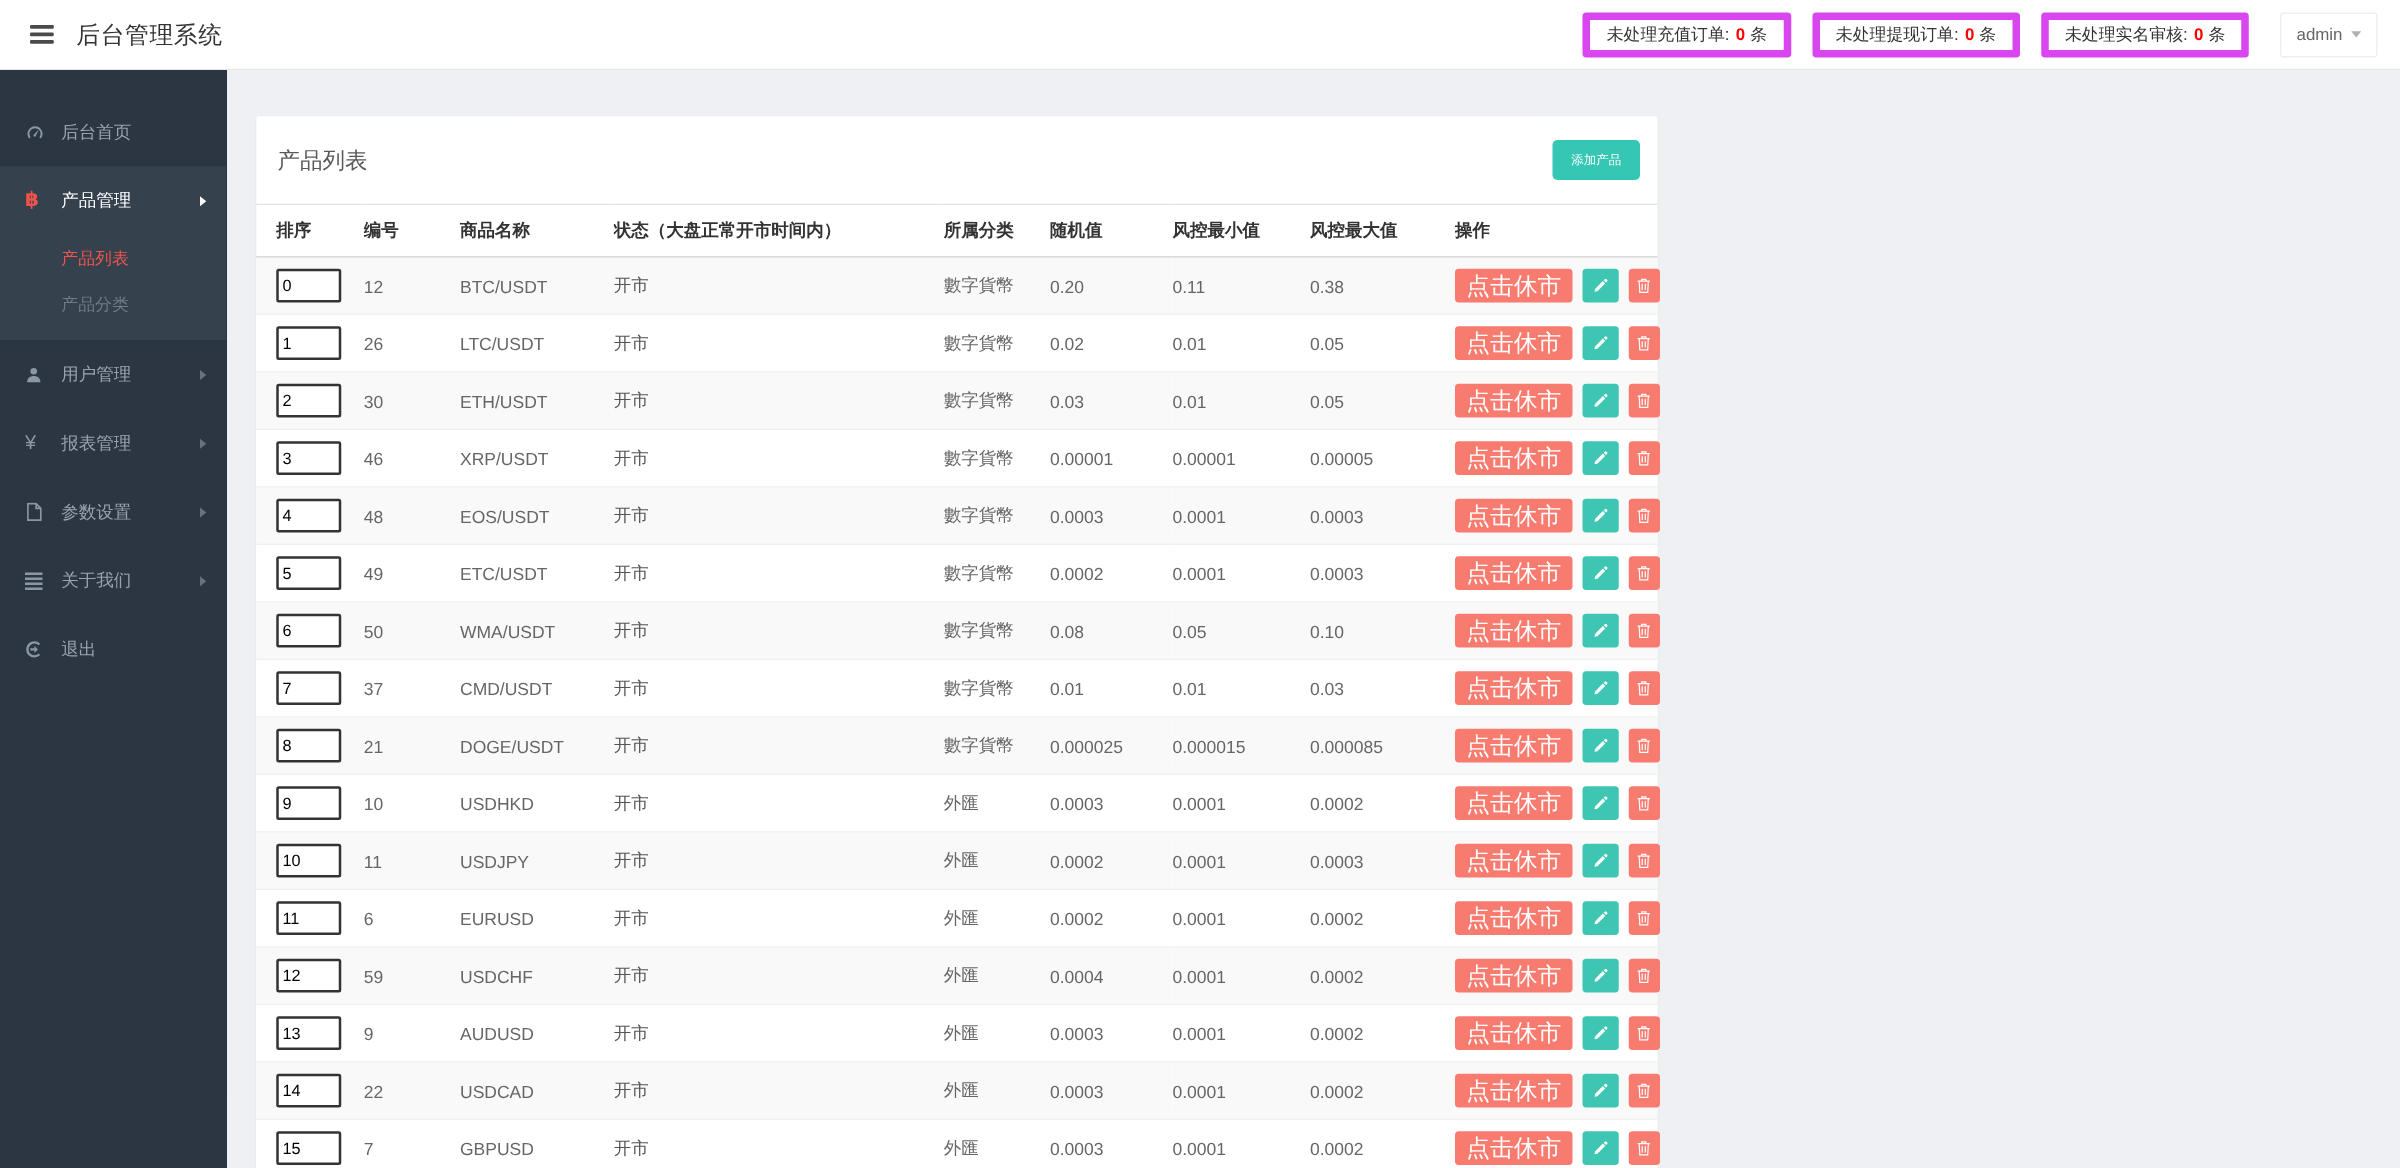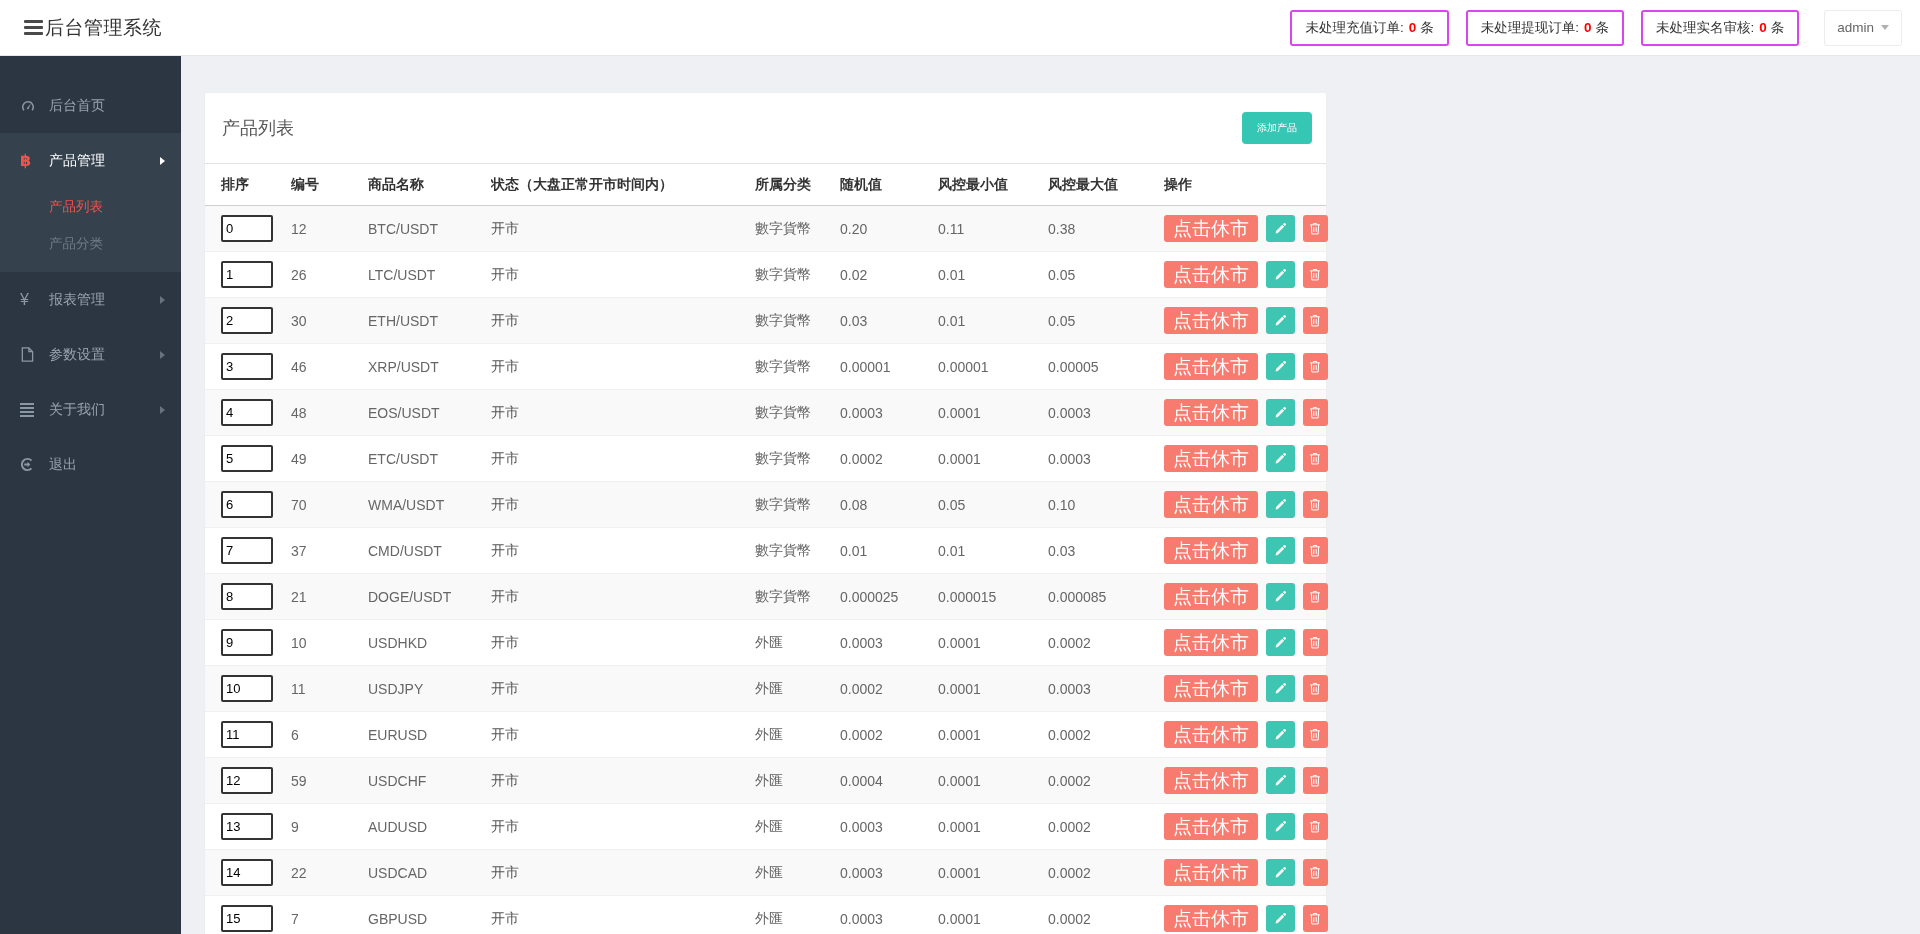--- a/index.html
+++ b/index.html
@@ -10,27 +10,27 @@
     color:#333;
   }
 
   
   .app-header{
     position:fixed; top:0; left:0; right:0; height:56px;
     background:#fff; border-bottom:1px solid #e7e7e7;
     display:flex; align-items:center; justify-content:space-between;
     padding:0 18px 0 22px; z-index:20;
   }
-  .h-left{ display:flex; align-items:center; }
+  .h-left{ display:flex; align-items:center; gap:16px; }
   .hamburger{ display:flex; flex-direction:column; gap:3px; cursor:pointer; padding:4px 2px;}
   .hamburger span{ display:block; width:19px; height:3px; background:#4a4a4a; border-radius:1px;}
   .app-title{ font-size:19px; color:#333; letter-spacing:0.5px; }
   .h-right{ display:flex; align-items:center; gap:17px; }
   .badge{
-    height:36px; background:#fff; border:2px solid #d946ef; border-radius:3px;
+    height:36px; background:#fff; border:6px solid #d946ef; border-radius:3px;
     display:flex; align-items:center; padding:0 13px; font-size:13.5px; color:#333;
     cursor:pointer; box-shadow:0 1px 1px rgba(0,0,0,.02);
   }
   .b-count{ color:#ff0000; font-weight:bold; margin:0 4px 0 5px; }
   .admin-box{
     height:36px; border:1px solid #ececec; border-radius:3px; background:#fff;
     display:flex; align-items:center; gap:7px; padding:0 12px; cursor:pointer;
     font-size:13.5px; color:#666; margin-left:8px;
   }
   .caret-down{ width:0; height:0; border-left:4px solid transparent; border-right:4px solid transparent; border-top:5px solid #b0b0b0; }
@@ -160,20 +160,30 @@
       <div class="submenu-item active">
         <span>产品列表</span>
       </div>
       <div class="submenu-item">
         <span>产品分类</span>
       </div>
     </div>
   </div>
 
 
+  <div class="menu-item">
+    <span class="mi-icon">
+      <svg width="14" height="14" viewBox="0 0 16 16" fill="currentColor">
+          <circle cx="8" cy="4.5" r="3"></circle>
+          <path d="M2 14c0-3.1 2.7-5 6-5s6 1.9 6 5v.6H2z"></path>
+        </svg>
+    </span>
+    <span class="mi-label">用户管理</span>
+    <span class="chev"></span>
+  </div>
 
   <div class="menu-item">
     <span class="mi-icon yen-glyph">¥</span>
     <span class="mi-label">报表管理</span>
     <span class="chev"></span>
   </div>
 
   <div class="menu-item">
     <span class="mi-icon">
       <svg width="14" height="15" viewBox="0 0 14 16" fill="none" stroke="currentColor" stroke-width="1.4">
@@ -407,21 +417,21 @@
           <svg width="12" height="13" viewBox="0 0 14 16" fill="none" stroke="#fff" stroke-width="1.2">
                     <path d="M1 3.5h12M5 3.5V1.8h4v1.7M2.5 3.5l.6 11.2h7.8l.6-11.2"></path>
                     <path d="M5.5 6.2v6M8.5 6.2v6"></path>
                   </svg>
         </span>
       </button>
     </td>
   </tr>
           <tr>
     <td><input class="sort-input" type="text" value="6" style=""></td>
-    <td>70</td>
+    <td>50</td>
     <td>WMA/USDT</td>
     <td class="status">开市</td>
     <td>數字貨幣</td>
     <td>0.08</td>
     <td>0.05</td>
     <td>0.10</td>
     <td class="actions">
       <button class="btn btn-close">点击休市</button>
       <button class="btn btn-edit">
         <span style="display:inline-flex;">

